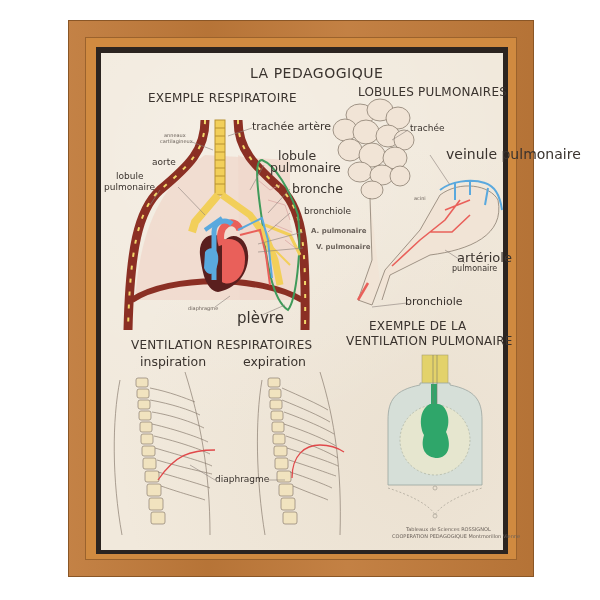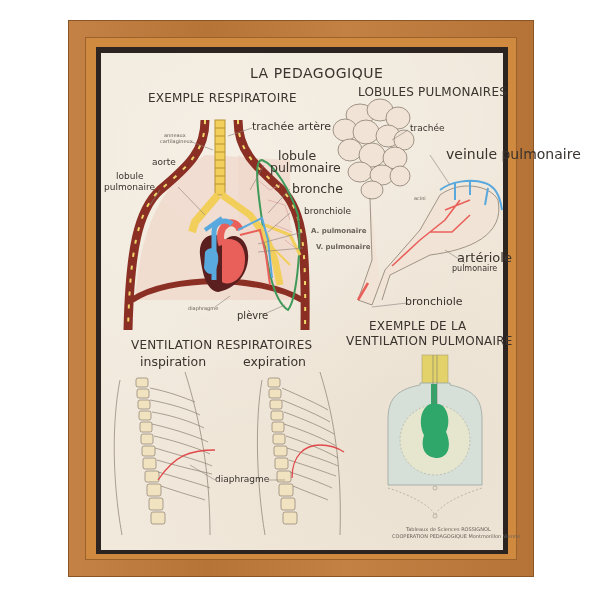--- a/index.html
+++ b/index.html
@@ -192,21 +192,21 @@
 <div class="t lbl" style="left:152px;top:158px;font-size:9px;">aorte</div>
 <div class="t lbl" style="left:116px;top:172px;font-size:9px;">lobule</div>
 <div class="t lbl" style="left:104px;top:183px;font-size:9px;">pulmonaire</div>
 <div class="t lbl-lg" style="left:278px;top:150px;">lobule</div>
 <div class="t lbl-lg" style="left:270px;top:162px;">pulmonaire</div>
 <div class="t lbl-lg" style="left:292px;top:183px;">bronche</div>
 <div class="t lbl" style="left:304px;top:207px;font-size:9px;">bronchiole</div>
 <div class="t lbl-sm" style="left:311px;top:228px;">A. pulmonaire</div>
 <div class="t lbl-sm" style="left:316px;top:244px;">V. pulmonaire</div>
 <div class="t lbl-xs" style="left:188px;top:306px;">diaphragme</div>
-<div class="t lbl" style="left:237px;top:311px;font-size:10px;">plèvre</div>
+<div class="t lbl" style="left:237px;top:311px;font-size:15px;">plèvre</div>
 
 <div class="t lbl" style="left:410px;top:124px;font-size:9px;">trachée</div>
 <div class="t lbl" style="left:412px;top:147px;font-size:14px;margin-left:34px;">veinule pulmonaire</div>
 <div class="t lbl-xs" style="left:414px;top:196px;">acini</div>
 <div class="t lbl" style="left:457px;top:251px;font-size:13px;">artériole</div>
 <div class="t lbl" style="left:452px;top:265px;font-size:8px;">pulmonaire</div>
 <div class="t lbl" style="left:405px;top:296px;font-size:11px;">bronchiole</div>
 
 <div class="t h2" style="left:131px;top:339px;">VENTILATION RESPIRATOIRES</div>
 <div class="t lbl-lg" style="left:140px;top:356px;">inspiration</div>

